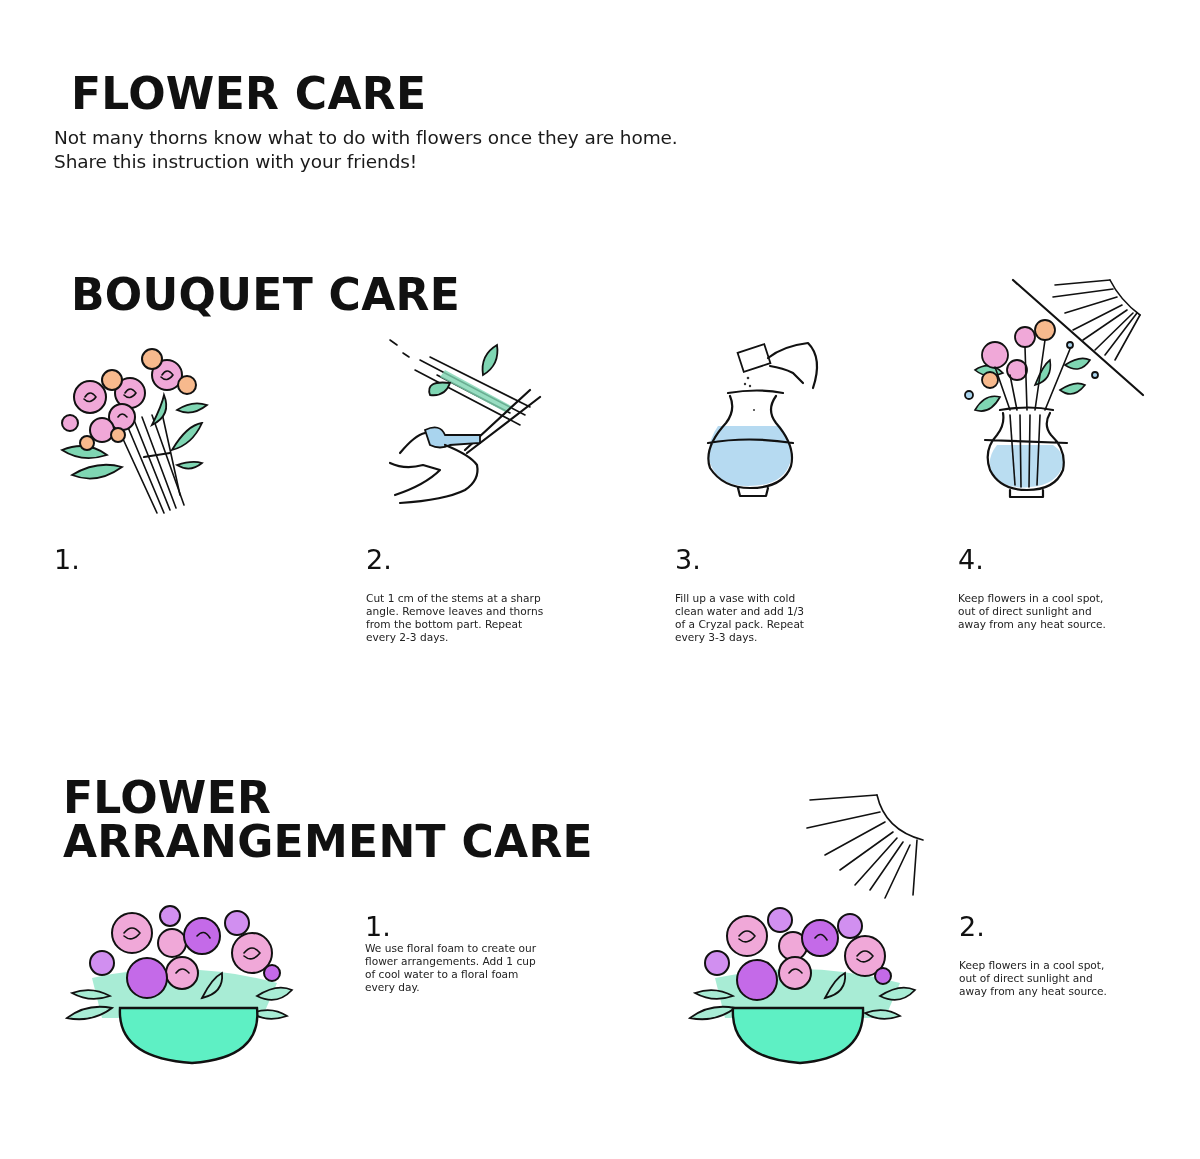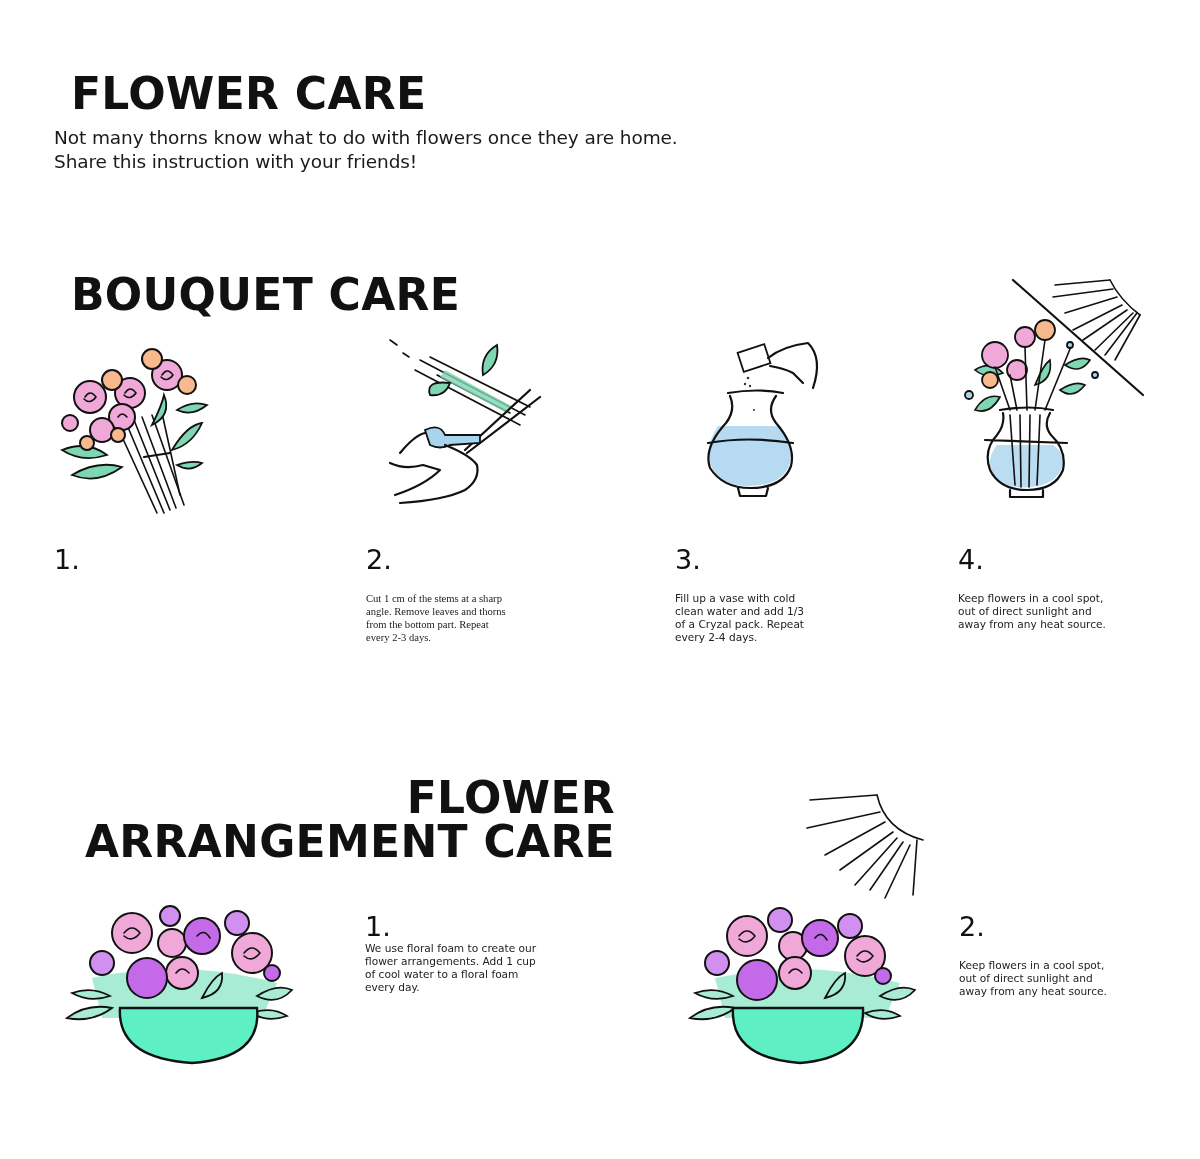--- a/index.html
+++ b/index.html
@@ -165,42 +165,42 @@
         <path d="M40 92 L55 135"></path>
         <path d="M115 74 L90 135"></path>
       </g>
   </svg>
 
   <div class="abs" style="left:54px; top:545px; width:200px;">
     <div class="step-num">1.</div>
   </div>
   <div class="abs" style="left:366px; top:545px; width:200px;">
     <div class="step-num">2.</div>
-    <div class="step-text" style="margin-top:17px;font-family:Liberation Serif, serif;">Cut 1 cm of the stems at a sharp
+    <div class="step-text" style="margin-top:17px;">Cut 1 cm of the stems at a sharp
 angle. Remove leaves and thorns
 from the bottom part. Repeat
 every 2-3 days.</div>
   </div>
   <div class="abs" style="left:675px; top:545px; width:200px;">
     <div class="step-num">3.</div>
     <div class="step-text" style="margin-top:17px;">Fill up a vase with cold
 clean water and add 1/3
 of a Cryzal pack. Repeat
-every 2-4 days.</div>
+every 3-3 days.</div>
   </div>
   <div class="abs" style="left:958px; top:545px; width:200px;">
     <div class="step-num">4.</div>
     <div class="step-text" style="margin-top:17px;">Keep flowers in a cool spot,
 out of direct sunlight and
 away from any heat source.</div>
   </div>
 </section>
 
 <section>
-  <h2 class="abs h1" style="left:68px; top:759px;text-align:right;">
+  <h2 class="abs h1" style="left:46px; top:759px;">
     <span style="display:block;">FLOWER</span>
     <span style="display:block;">ARRANGEMENT CARE</span>
   </h2>
 
   <svg style="left:62px; top:908px;" width="235" height="160" viewBox="0 0 235 160">
     <path d="M30 70 Q120 50 215 75 L200 110 L40 110Z" fill="#a8ecd5"></path>
     <g fill="#a8ecd5" stroke="#111" stroke-width="1.8">
       <path d="M5 110 Q25 95 50 100 Q30 115 5 110Z"></path>
       <path d="M10 85 Q30 78 48 88 Q28 95 10 85Z"></path>
       <path d="M195 88 Q215 75 230 82 Q215 98 195 88Z"></path>

